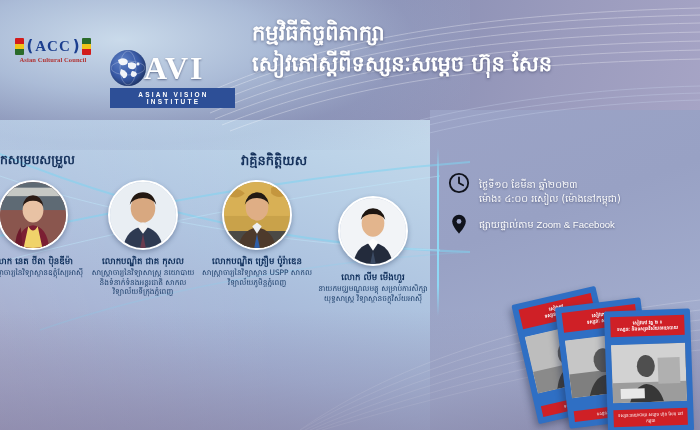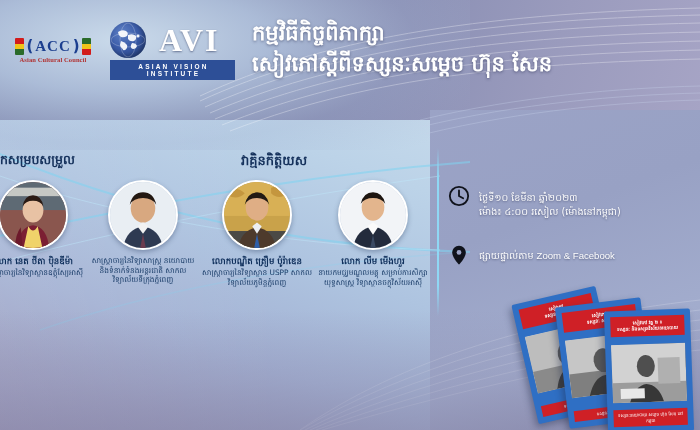--- a/index.html
+++ b/index.html
@@ -50,21 +50,21 @@
   .logo-acc{ position:absolute; left:14px; top:38px; width:78px; text-align:center; }
   .acc-row{ display:flex; align-items:center; justify-content:center; gap:2px; }
   .acc-flag{ width:9px; height:17px; border-radius:1px; }
   .acc-flag.l{ background:linear-gradient(to bottom,#d21b1b 0%,#d21b1b 33%,#f0c419 33%,#f0c419 66%,#2a6b2a 66%,#2a6b2a 100%); }
   .acc-flag.r{ background:linear-gradient(to bottom,#2a6b2a 0%,#2a6b2a 33%,#f0c419 33%,#f0c419 66%,#d21b1b 66%,#d21b1b 100%); }
   .acc-paren{ color:#1c3f8f; font-size:15px; font-weight:bold; line-height:1; }
   .acc-main{ color:#1c3f8f; font-weight:bold; font-size:15px; letter-spacing:1px; font-family:Liberation Serif, serif; }
   .acc-sub{ color:#b03030; font-size:6.5px; font-weight:bold; font-family:"Liberation Serif",serif; margin-top:1px; letter-spacing:.1px; }
 
   .logo-avi{ position:absolute; left:110px; top:22px; width:125px; }
-  .avi-top{ display:flex; align-items:center; gap:18px; }
+  .avi-top{ display:flex; align-items:center; gap:3px;margin-top:28px; }
   .avi-globe{
     width:36px; height:36px; border-radius:50%;
     background:radial-gradient(circle at 34% 30%,#5d7fc4 0%,#3a5ba8 45%,#24407e 100%);
     position:relative; overflow:hidden; flex:0 0 auto;
     box-shadow:inset -2px -2px 5px rgba(0,0,0,.3);
   }
   .avi-globe svg{ position:absolute; inset:0; }
   .avi-letters{
     color:#fff; font-family:"Liberation Serif",serif; font-size:32px; font-weight:bold;
     letter-spacing:2px; line-height:32px; margin-left:-5px;
@@ -110,25 +110,25 @@
   
   .divider{
     position:absolute; left:437px; top:148px; width:2px; height:168px;
     background:linear-gradient(to bottom,rgba(150,220,250,0),#8fd8f5 18%,#8fd8f5 82%,rgba(150,220,250,0));
     z-index:5;
   }
 
   
   .info{ position:absolute; left:448px; top:172px; width:250px; z-index:6; }
   .info-desc{ color:#ffffff; font-size:9.6px; line-height:14px; text-shadow:0 1px 2px rgba(30,35,70,.5); }
-  .info-row{ display:flex; align-items:flex-start; gap:9px; margin-top:13px; }
+  .info-row{ display:flex; align-items:flex-start; gap:9px; }
   .ico{ flex:0 0 auto; width:22px; height:22px; }
   .info-lines{ padding-top:1px; }
   .info-line{ color:#ffffff; font-size:9.6px; line-height:13px; text-shadow:0 1px 2px rgba(30,35,70,.5); }
-  .info-row.loc{ align-items:center; margin-top:26px; }
+  .info-row.loc{ align-items:center; margin-top:8px; }
   .latin{ font-family:"Liberation Sans",sans-serif; }
 
   
   .books{ position:absolute; right:-6px; bottom:-8px; width:210px; height:150px; z-index:7; }
   .book{
     position:absolute; width:86px; height:122px;
     background:#2f6fc4; border-radius:2px;
     box-shadow:-3px 3px 7px rgba(30,40,70,.4);
     overflow:hidden;
   }
@@ -257,20 +257,21 @@
       <div class="sp-photo">
         <svg viewBox="0 0 70 70">
           <rect width="70" height="70" fill="#e9eef3"></rect>
           <ellipse cx="35" cy="28" rx="13" ry="15" fill="#d8a880"></ellipse>
           <path d="M21,24 q3,-13 14,-13 q11,0 14,13 q-4,-7 -14,-7 q-10,0 -14,7z" fill="#231812"></path>
           <path d="M14,70 q3,-20 21,-23 q18,3 21,23z" fill="#2e3a52"></path>
           <path d="M29,47 l6,8 l6,-8 l-6,-4z" fill="#f2f2f2"></path>
           <path d="M35,55 l3,15 l-6,0z" fill="#6b3b4e"></path>
         </svg>
       </div>
+      <div class="sp-name">លោកបណ្ឌិត ជាគ កុសល</div>
       <div class="sp-role">សាស្ត្រាចារ្យនៃវិទ្យាសាស្ត្រ
 នយោបាយ និងទំនាក់ទំនងអន្តរជាតិ
 សាកលវិទ្យាល័យទីក្រុងភ្នំពេញ</div>
     </div>
 
     <div class="sp" style="left:202px;top:0;">
       <div class="sp-photo">
         <svg viewBox="0 0 70 70">
           <rect width="70" height="70" fill="#c9a24a"></rect>
           <rect x="0" y="0" width="70" height="36" fill="#d8b055"></rect>
@@ -282,21 +283,21 @@
           <path d="M15,70 q3,-19 20,-22 q17,3 20,22z" fill="#4d3a2c"></path>
           <path d="M30,47 l5,8 l5,-8 l-5,-4z" fill="#eceff2"></path>
           <path d="M35,55 l3,15 l-6,0z" fill="#2f5fa8"></path>
         </svg>
       </div>
       <div class="sp-name">លោកបណ្ឌិត ត្រឿម ប៉ូរ៉ាឌេន</div>
       <div class="sp-role">សាស្ត្រាចារ្យនៃវិទ្យាស្ថាន USPP
 សាកលវិទ្យាល័យភូមិន្ទភ្នំពេញ</div>
     </div>
 
-    <div class="sp" style="left:318px;top:0;">
+    <div class="sp" style="left:318px;top:16px;">
       <div class="sp-photo">
         <svg viewBox="0 0 70 70">
           <rect width="70" height="70" fill="#f2f4f7"></rect>
           <ellipse cx="35" cy="27" rx="12" ry="14" fill="#e3b58d"></ellipse>
           <path d="M22,23 q3,-12 13,-12 q10,0 13,12 q-4,-6 -13,-6 q-9,0 -13,6z" fill="#1d1510"></path>
           <path d="M14,70 q3,-20 21,-23 q18,3 21,23z" fill="#232b3c"></path>
           <path d="M29,47 l6,9 l6,-9 l-6,-4z" fill="#fbfbfb"></path>
           <path d="M35,56 l3,14 l-6,0z" fill="#3b4a63"></path>
         </svg>
       </div>

